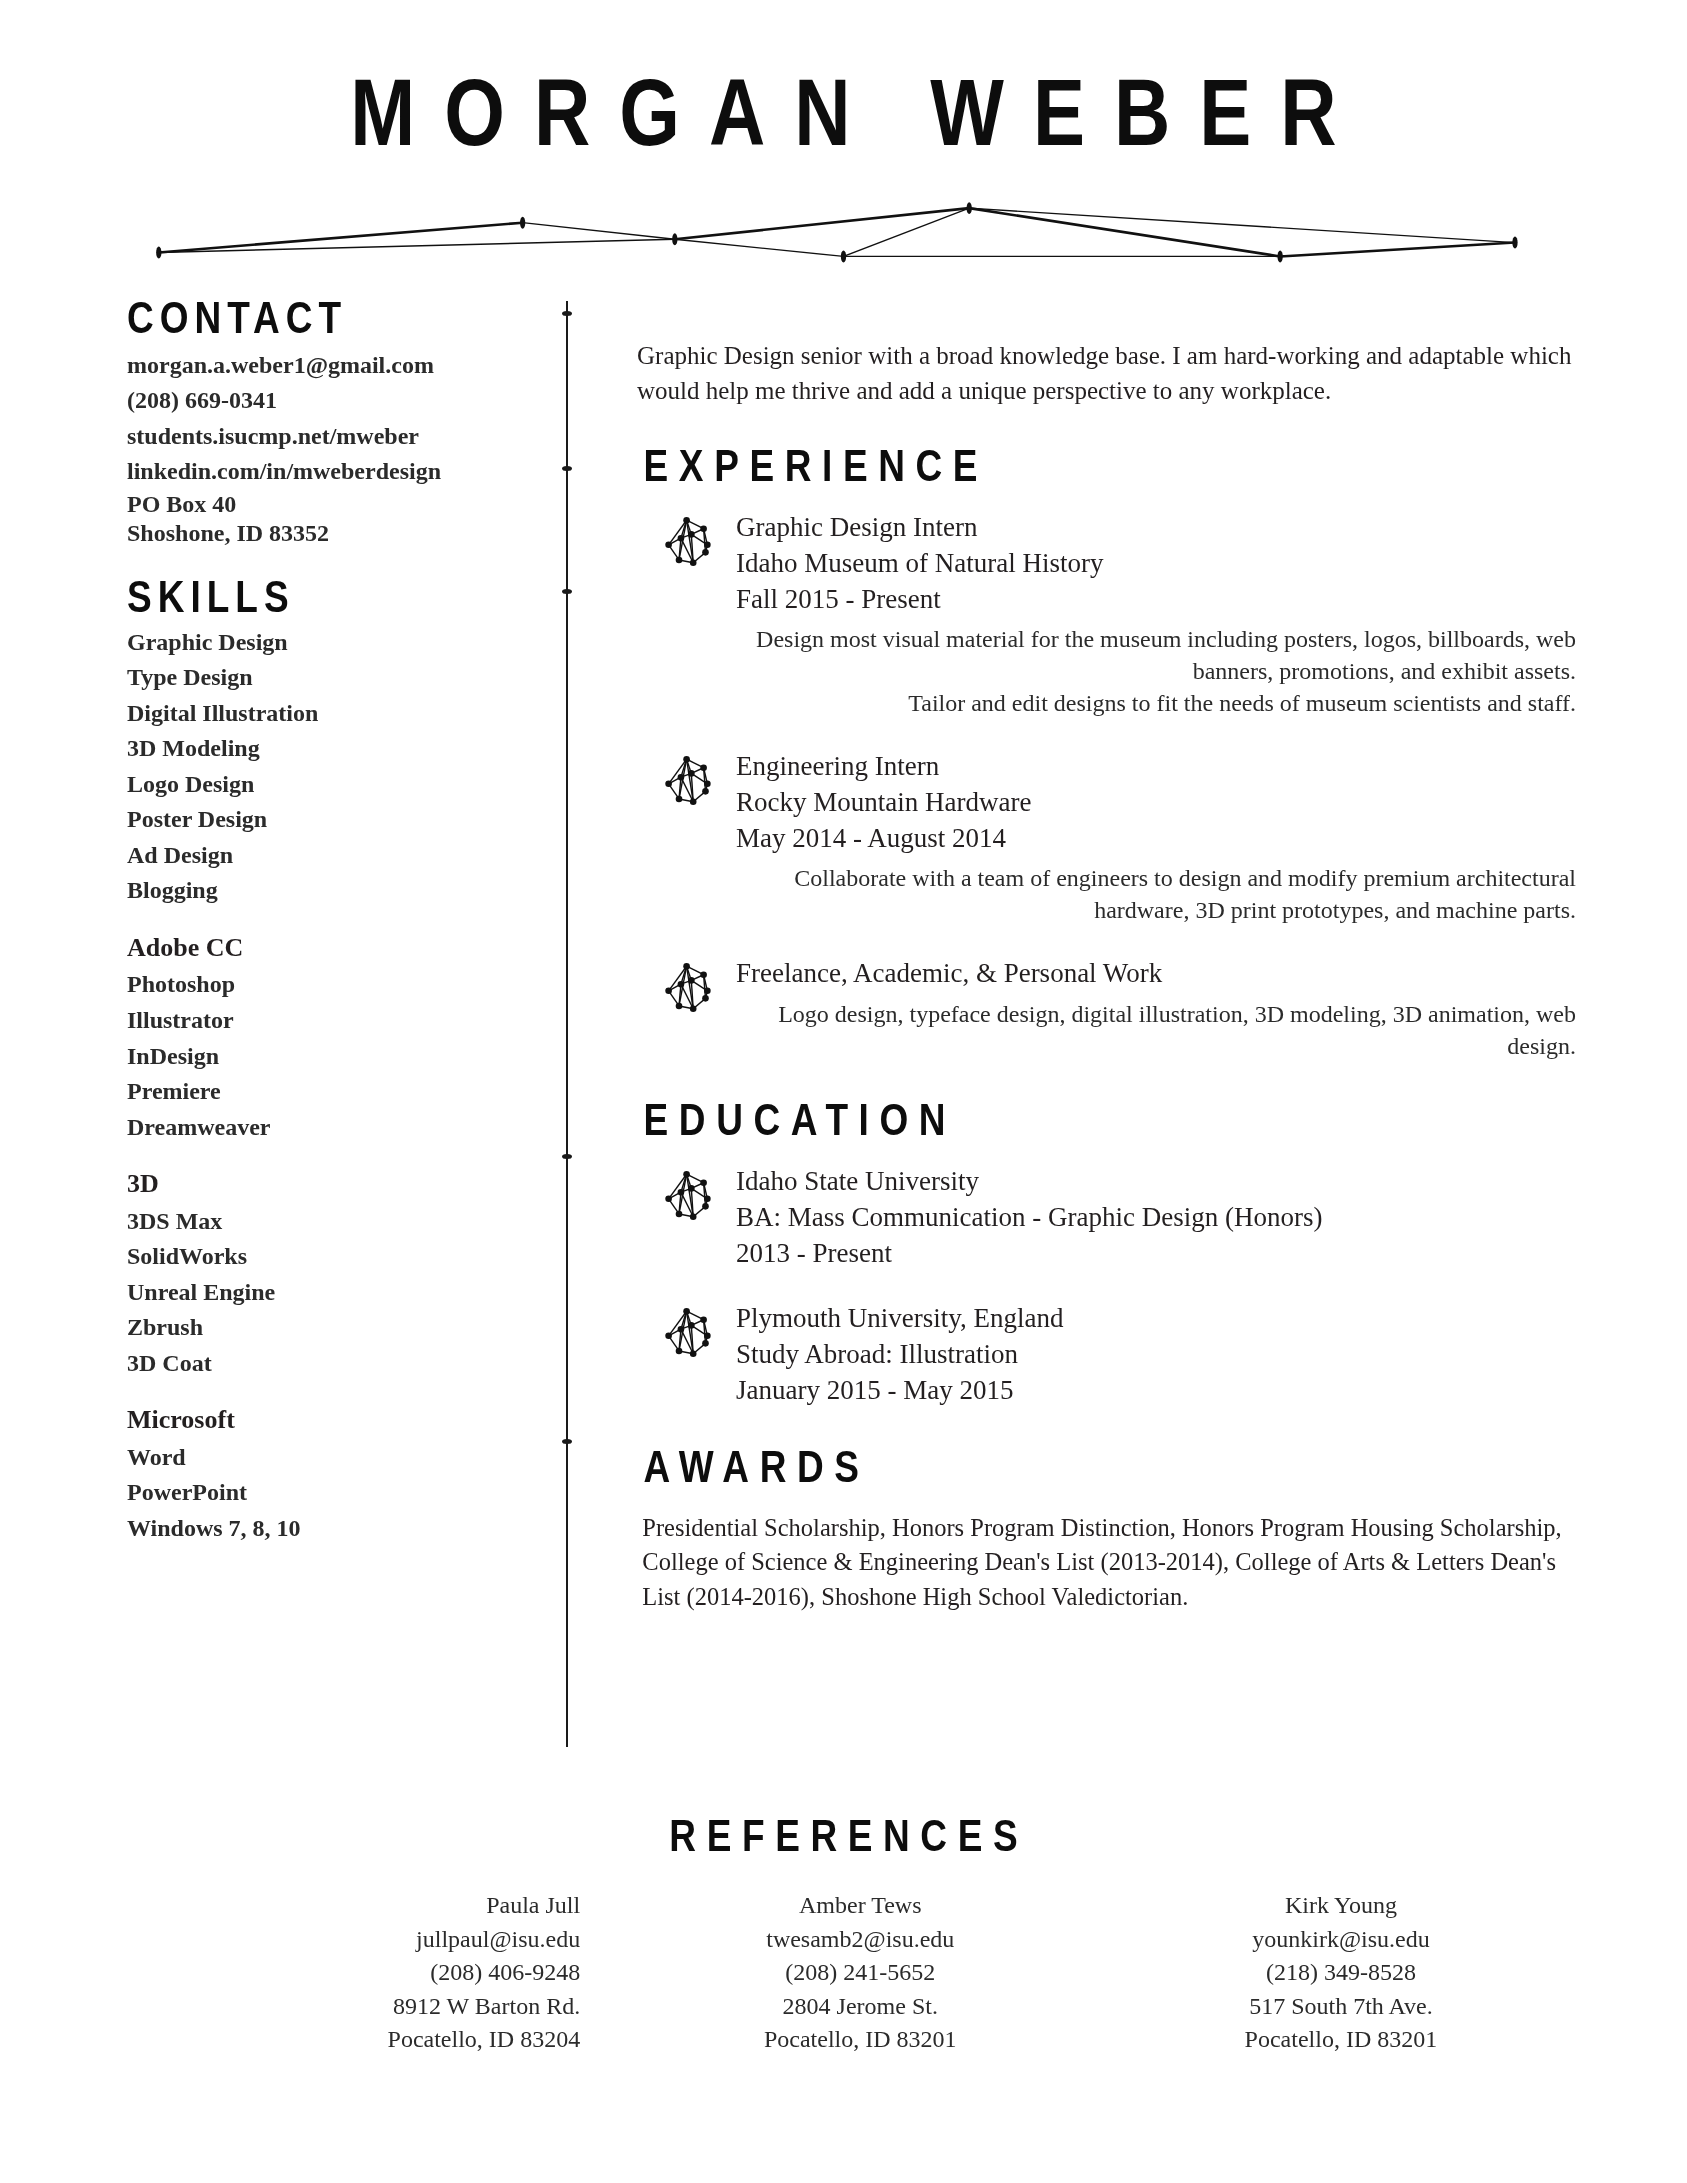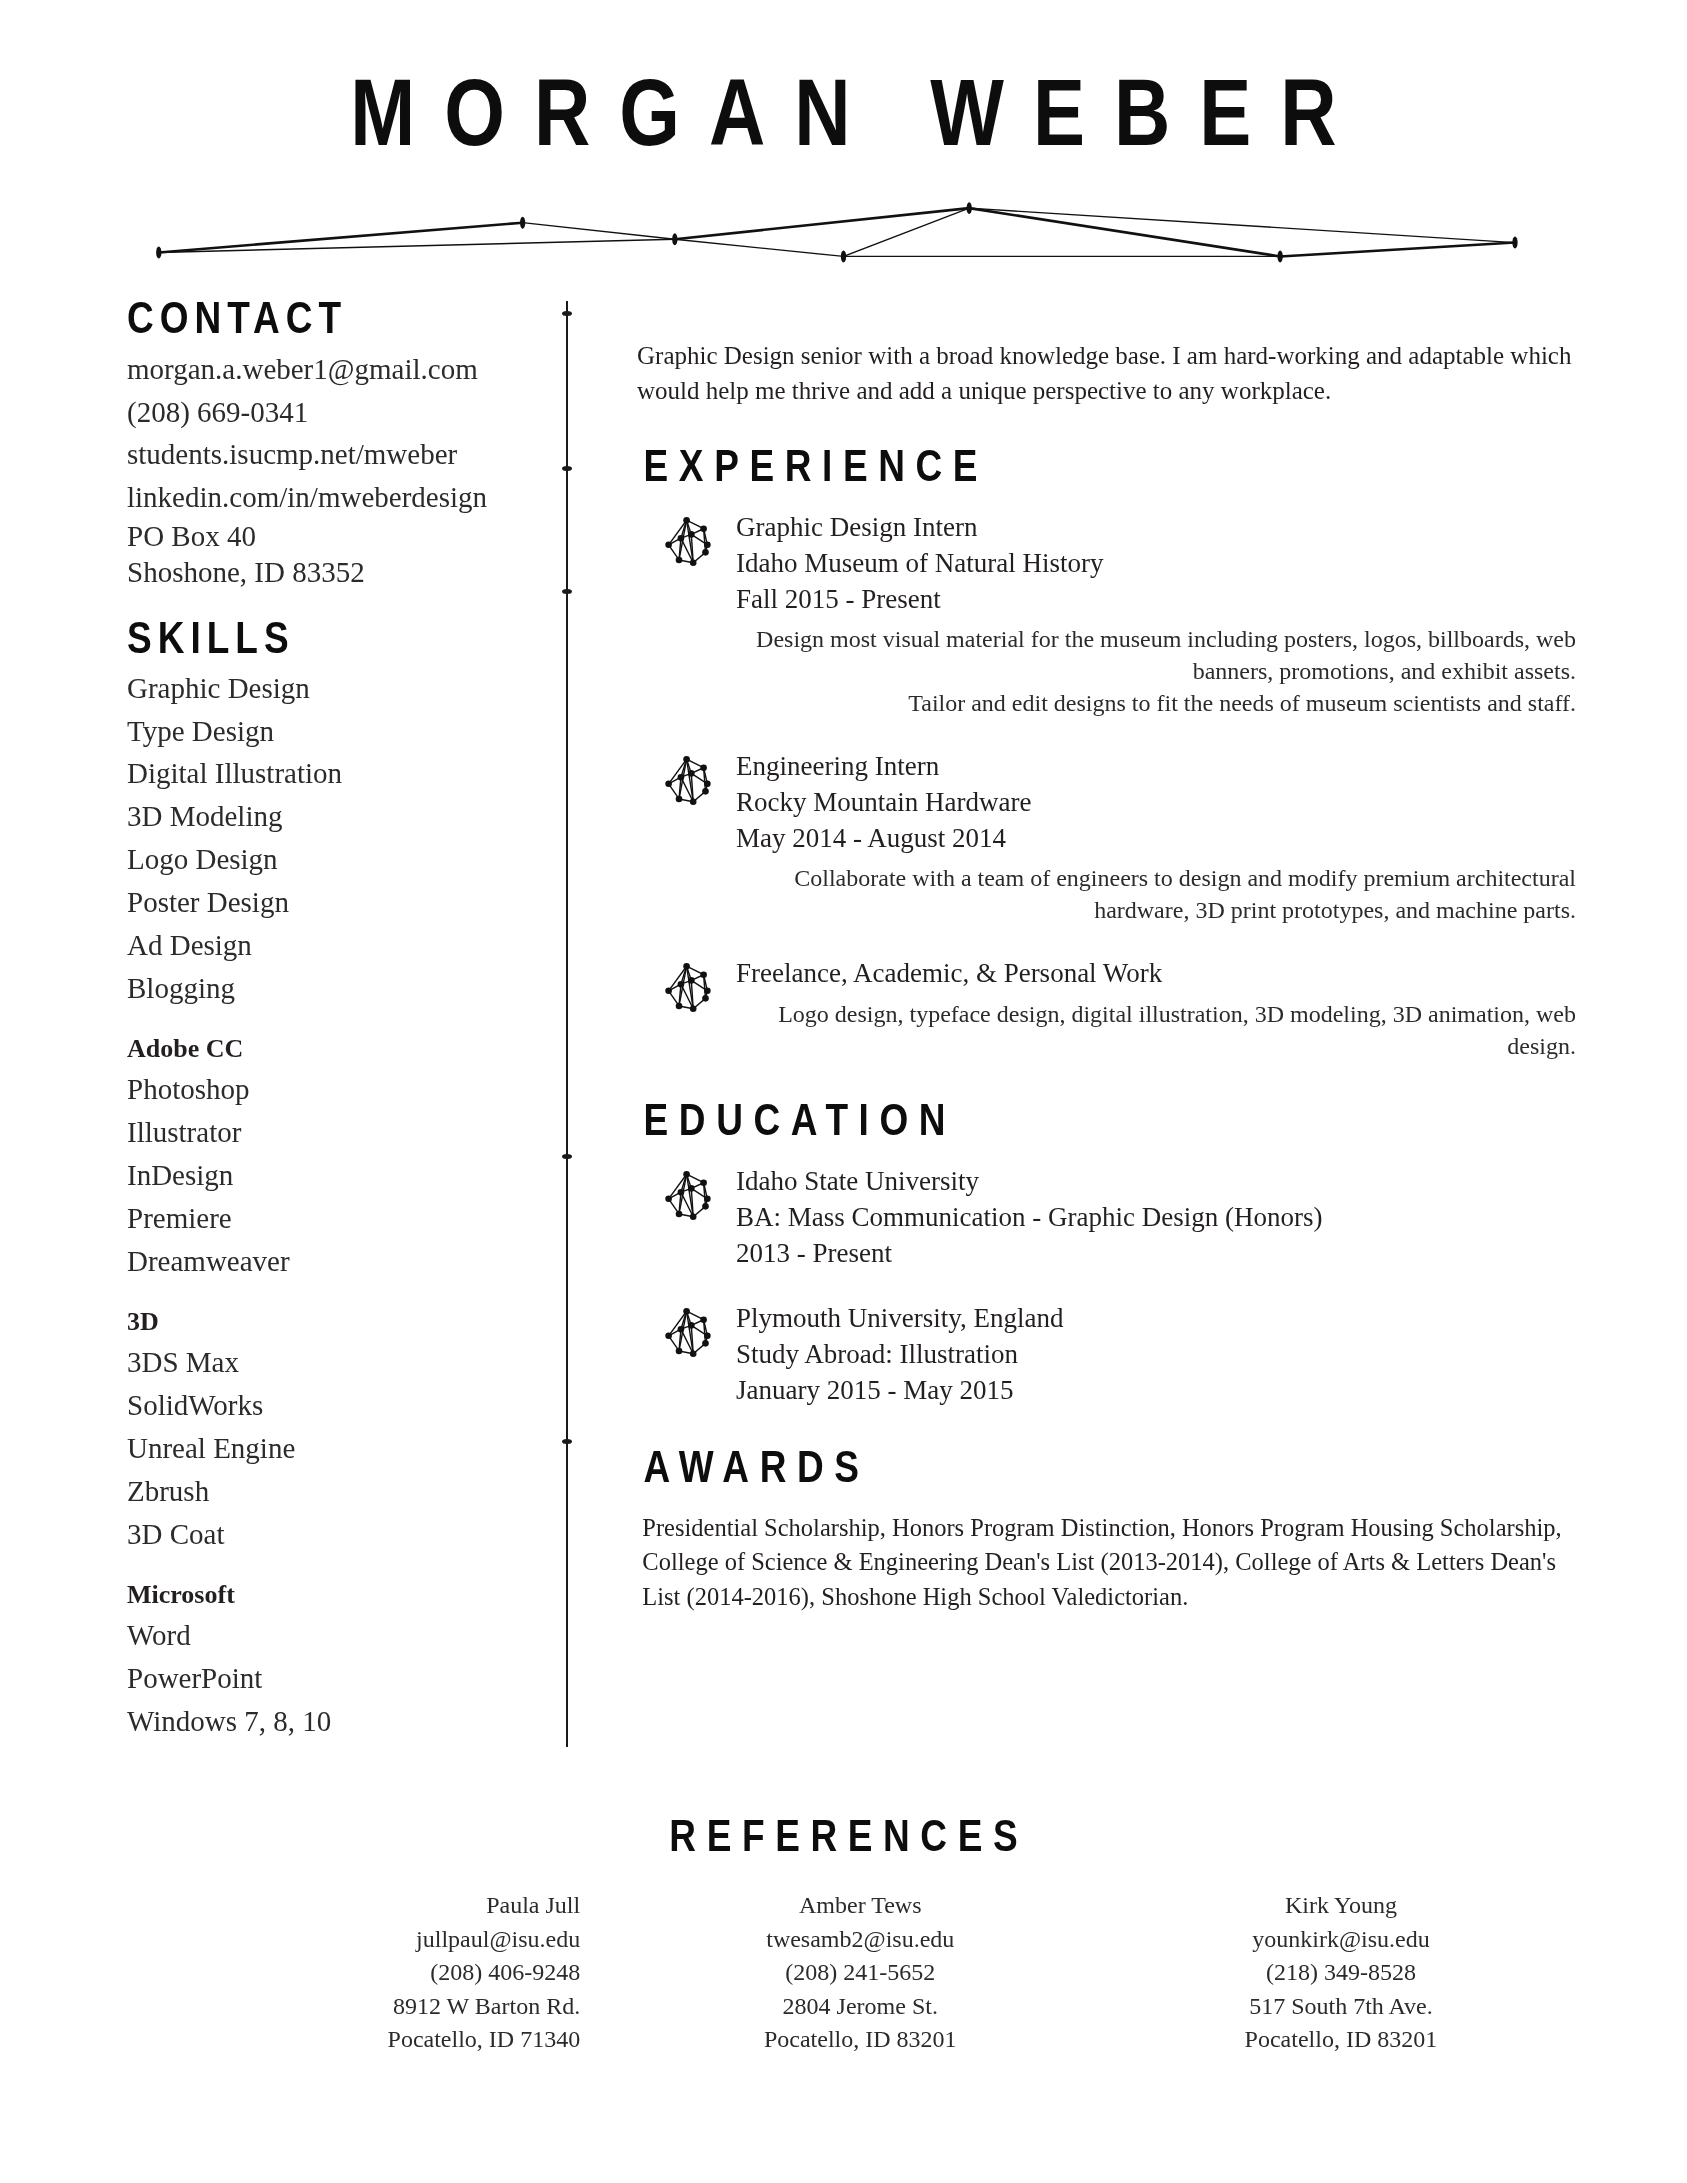--- a/index.html
+++ b/index.html
@@ -98,23 +98,24 @@
     position: absolute;
     left: 127px;
     top: 296px;
     width: 417px;
   }
   .lc-heading-contact { margin: 0 0 14.6px 0; }
   .lc-list {
     list-style: none;
     margin: 0;
     padding: 0;
-    font-size: 29px;
+    font-size: 24px;
     line-height: 1.48;
     color: #2b2b2b;
+    font-weight: bold;
   }
   .lc-list li { white-space: nowrap; }
   .lc-addr { line-height: 1.22; }
 
   .lc-heading-skills { margin: 26.5px 0 13.2px 0; }
   .lc-group-title {
     font-weight: 700;
     font-size: 26px;
     line-height: 1.48;
     margin-top: 20px;
@@ -492,21 +493,21 @@
     <p class="awards-body">Presidential Scholarship, Honors Program Distinction, Honors Program Housing Scholarship, College of Science &amp; Engineering Dean's List (2013-2014), College of Arts &amp; Letters Dean's List (2014-2016), Shoshone High School Valedictorian.</p>
   </div>
 
   <div class="refs-heading">REFERENCES</div>
   <div class="refs-row" id="references-row">
       <div class="ref-block col-1">
         <div class="ref-line">Paula Jull</div>
         <div class="ref-line">jullpaul@isu.edu</div>
         <div class="ref-line">(208) 406-9248</div>
         <div class="ref-line">8912 W Barton Rd.</div>
-        <div class="ref-line">Pocatello, ID 71340</div>
+        <div class="ref-line">Pocatello, ID 83204</div>
       </div>
       <div class="ref-block col-2">
         <div class="ref-line">Amber Tews</div>
         <div class="ref-line">twesamb2@isu.edu</div>
         <div class="ref-line">(208) 241-5652</div>
         <div class="ref-line">2804 Jerome St.</div>
         <div class="ref-line">Pocatello, ID 83201</div>
       </div>
       <div class="ref-block col-3">
         <div class="ref-line">Kirk Young</div>

